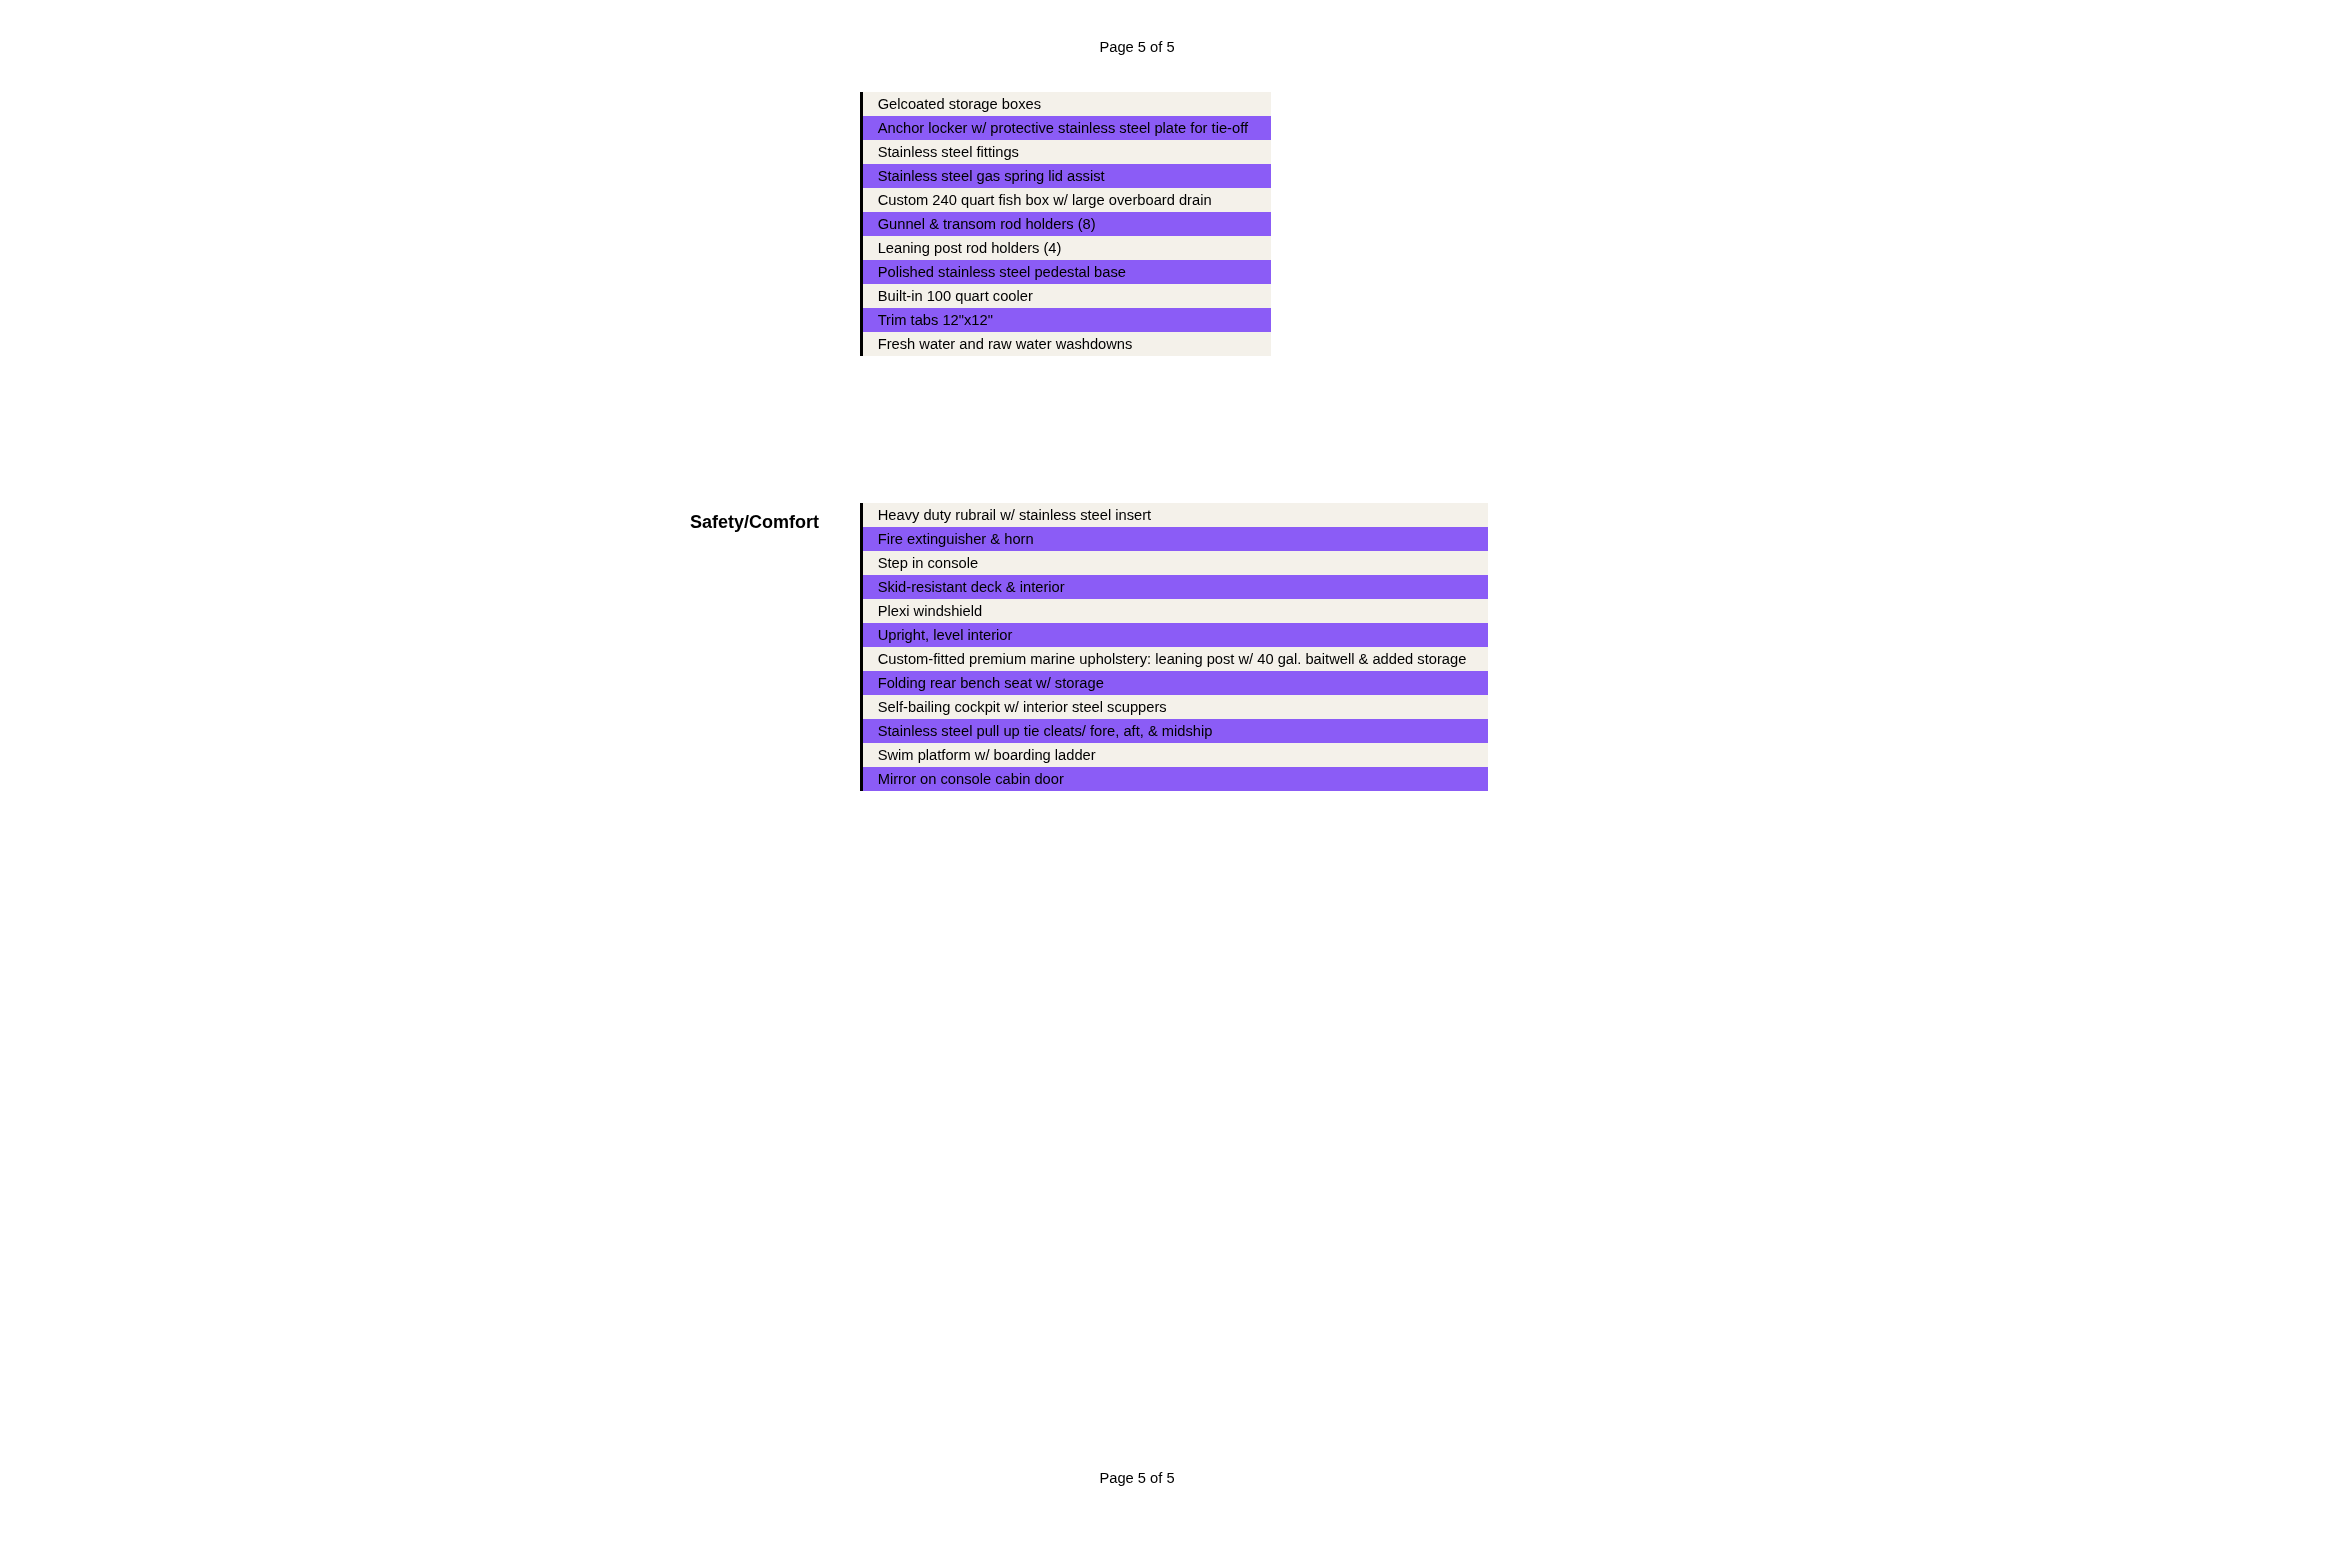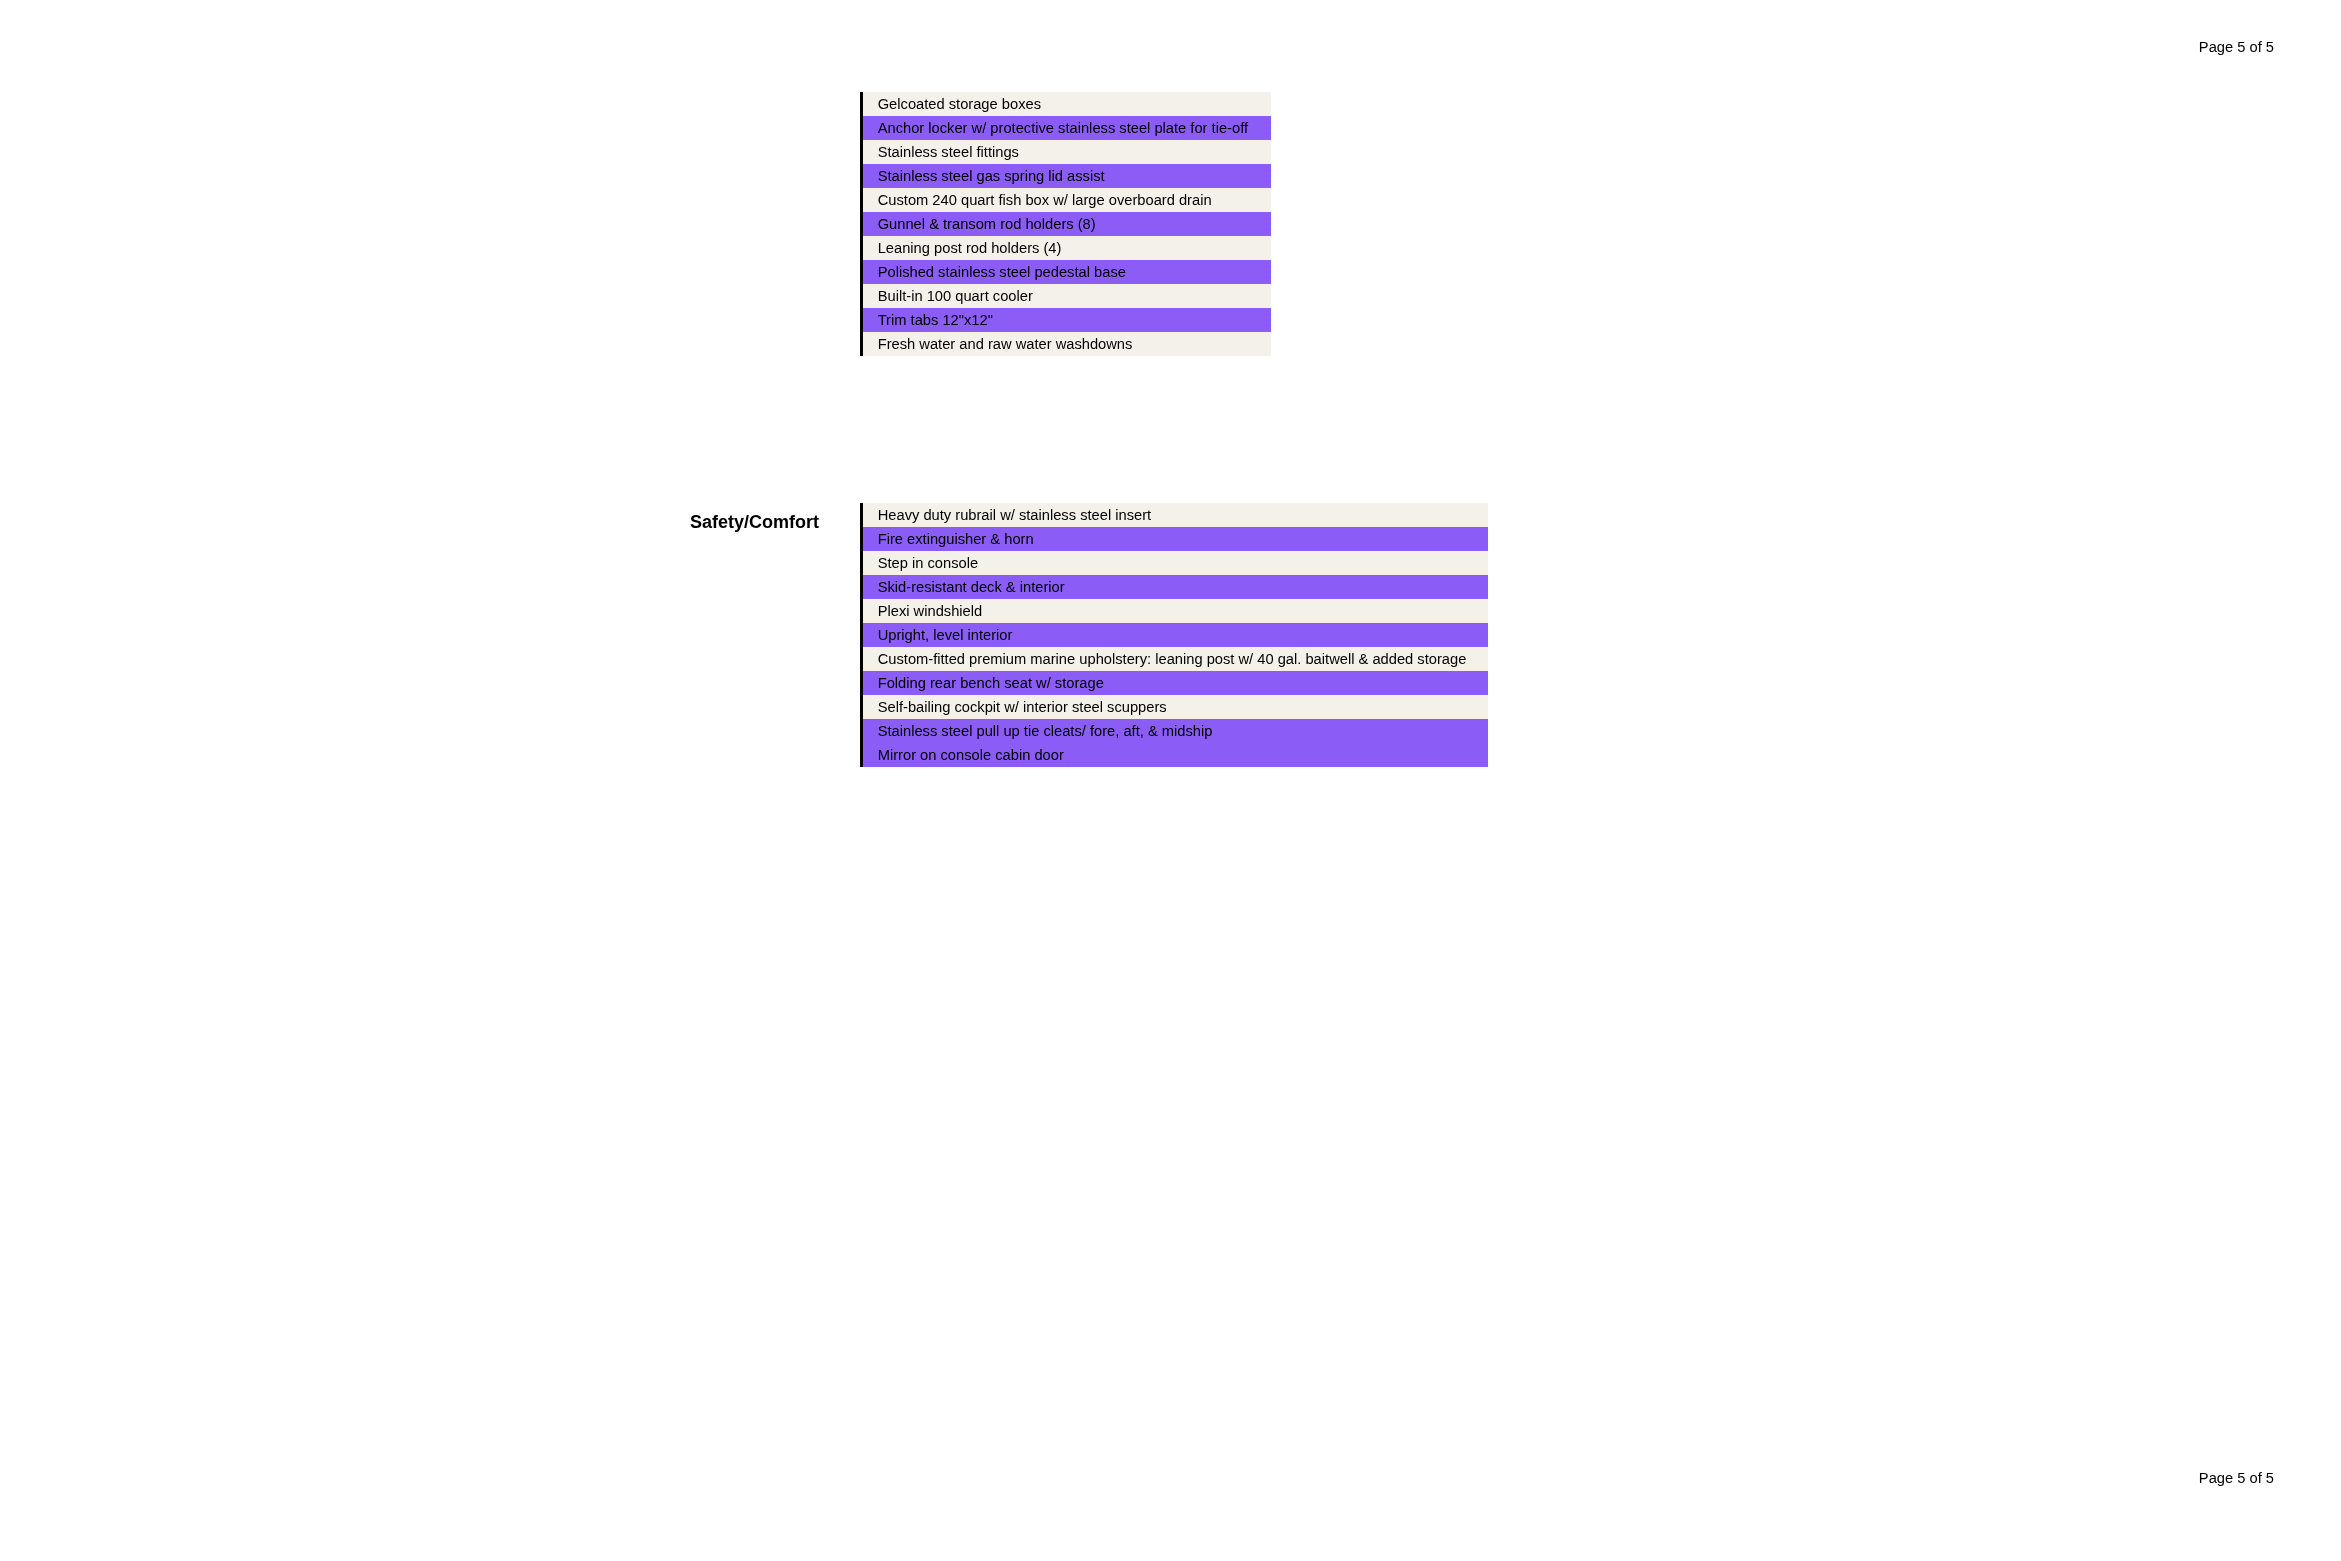--- a/index.html
+++ b/index.html
@@ -13,21 +13,21 @@
     background: #ffffff;
     color: #000000;
     font-family: "Liberation Sans", sans-serif;
     overflow: hidden;
   }
 
   .page-label {
     position: absolute;
     left: 0;
     width: 2274px;
-    text-align: right;
+    text-align: center;
     font-size: 14.7px;
     line-height: 16px;
   }
   #page-label-top    { top: 39px; }
   #page-label-bottom { top: 1470px; }
 
   .feature-section { position: absolute; }
   #section-0 { left: 860px; top: 92px; }
   #section-1 { left: 860px; top: 503px; }
 
@@ -91,20 +91,21 @@
         <div class="row odd">Heavy duty rubrail w/ stainless steel insert</div>
         <div class="row even">Fire extinguisher &amp; horn</div>
         <div class="row odd">Step in console</div>
         <div class="row even">Skid-resistant deck &amp; interior</div>
         <div class="row odd">Plexi windshield</div>
         <div class="row even">Upright, level interior</div>
         <div class="row odd">Custom-fitted premium marine upholstery: leaning post w/ 40 gal. baitwell &amp; added storage</div>
         <div class="row even">Folding rear bench seat w/ storage</div>
         <div class="row odd">Self-bailing cockpit w/ interior steel scuppers</div>
         <div class="row even">Stainless steel pull up tie cleats/ fore, aft, &amp; midship</div>
+        <div class="row odd">Swim platform w/ boarding ladder</div>
         <div class="row even">Mirror on console cabin door</div>
       </div>
   </section>
 
   <div class="page-label" id="page-label-bottom">Page 5 of 5</div>
 
 </div>
 
 
 </body></html>

